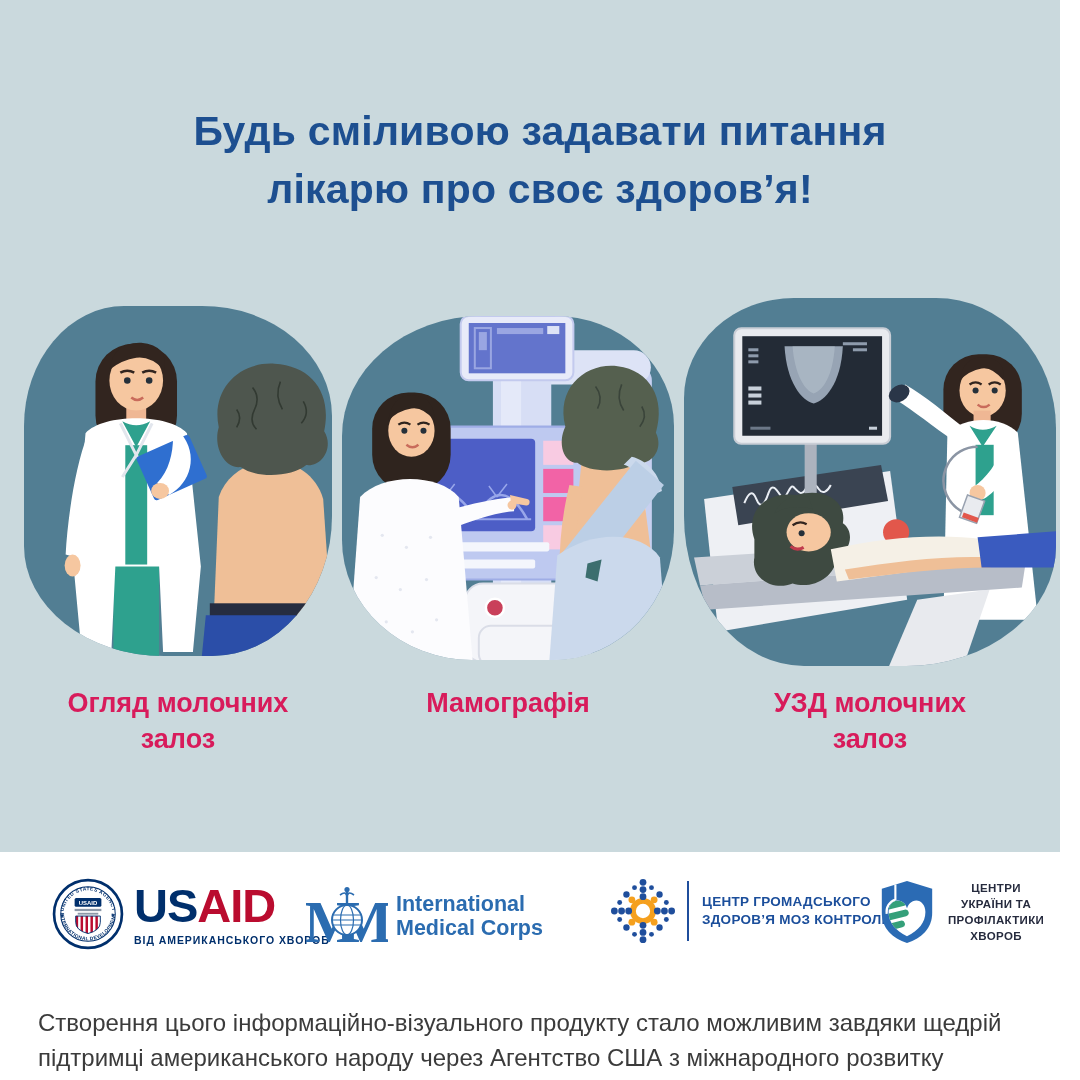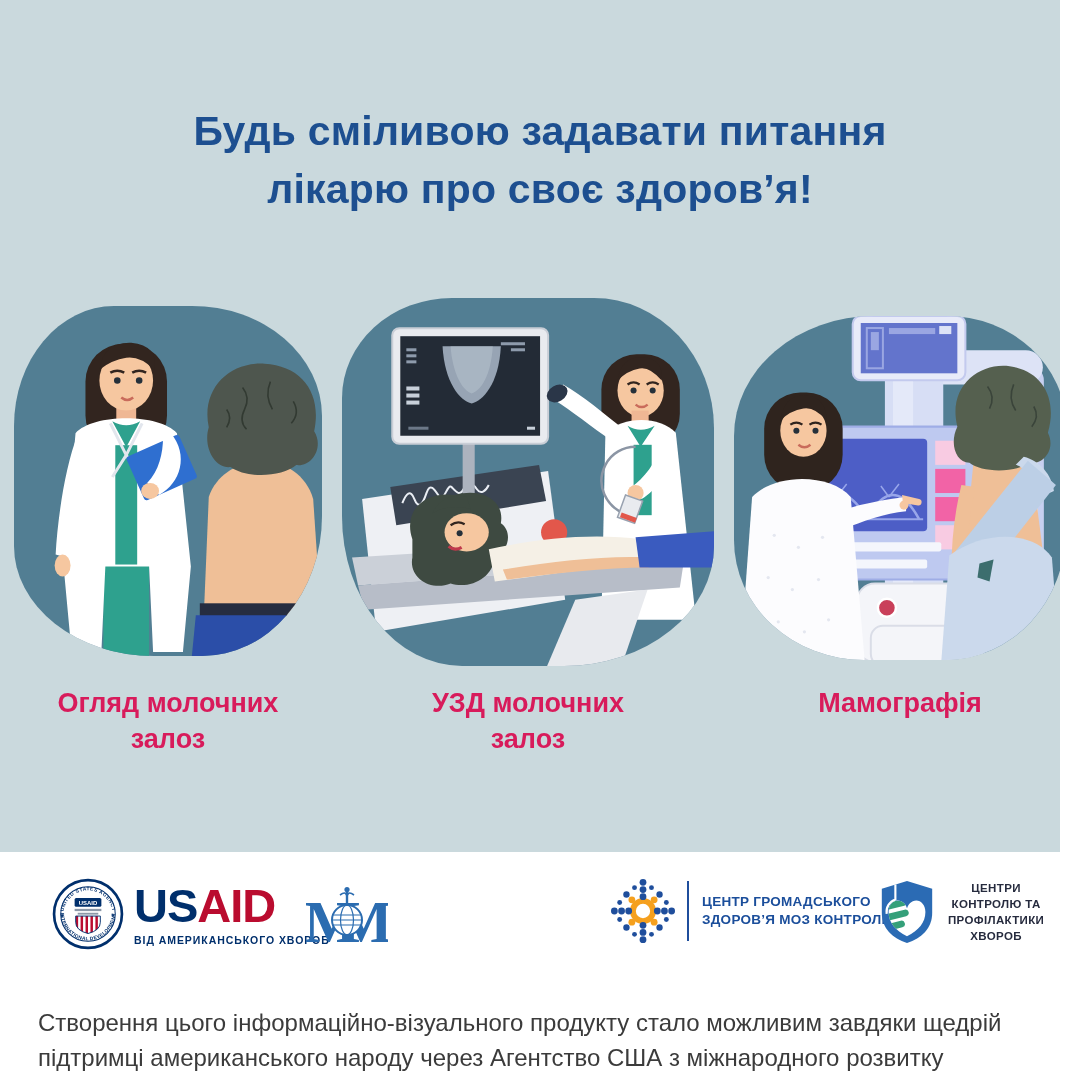--- a/index.html
+++ b/index.html
@@ -1,21 +1,21 @@
 <!DOCTYPE html>
 <html><head>
 <meta charset="utf-8">
 <style>
   html,body{margin:0;padding:0;background:#ffffff;}
   .poster{position:relative;width:1060px;height:1080px;overflow:hidden;
           font-family:"Liberation Sans","DejaVu Sans",sans-serif;background:#8b5cf6;}
   .top-section{position:absolute;top:0;left:0;width:1080px;height:852px;background:#CAD9DD;}
   .title{position:absolute;top:76px;left:0;width:1080px;text-align:center;
          color:#1D4F90;font-size:41px;font-weight:bold;line-height:1.4;letter-spacing:.2px;}
-  .panels{position:absolute;top:298px;left:0;width:1080px;display:flex;justify-content:center;gap:20px;}
+  .panels{position:absolute;top:298px;left:0;width:1080px;display:flex;justify-content:center;gap:10px;}
   .panel{position:relative;height:465px;}
   .panel.p1{width:308px;}
   .panel.p2{width:372px;}
   .panel.p3{width:332px;}
   .blob{position:absolute;left:0;background:#527E93;overflow:hidden;}
   .p1 .blob{top:8px;width:308px;height:350px;border-radius:100px 130px 120px 140px / 120px 110px 140px 110px;}
   .p2 .blob{top:0;width:372px;height:368px;border-radius:110px 120px 150px 120px / 100px 130px 120px 150px;}
   .p3 .blob{top:18px;width:332px;height:344px;border-radius:140px 120px 120px 130px / 120px 110px 130px 120px;}
   .blob svg{display:block;width:100%;height:100%;}
   .caption{position:absolute;top:388px;left:0;right:0;text-align:center;
@@ -89,96 +89,20 @@
               <path d="M230,82 q8,10 2,22 q-6,12 2,20" stroke="#323A32" stroke-width="1.6" fill="none"></path>
               <path d="M258,76 q-6,14 2,28" stroke="#323A32" stroke-width="1.6" fill="none"></path>
               <path d="M281,96 q7,12 -2,22" stroke="#323A32" stroke-width="1.6" fill="none"></path>
               <path d="M214,104 q6,8 0,18" stroke="#323A32" stroke-width="1.6" fill="none"></path>
             </g>
           </svg>
         </div>
         <figcaption class="caption"><span>Огляд молочних залоз</span></figcaption>
       </figure>
 
-      <figure class="panel p2" style="margin:0">
-        <div class="blob">
-          <svg viewBox="0 0 370 366" preserveAspectRatio="xMidYMid slice">
-
-            <g>
-              <path d="M20,200 L205,172 L222,300 L34,332 Z" fill="#EEF0F4"></path>
-              <path d="M48,188 L196,166 L203,202 L54,226 Z" fill="#3A4452"></path>
-              <path d="M60,204 c4,-10 8,-14 12,-4 c4,10 8,6 12,-6 c4,-12 9,-2 13,4 c4,6 8,-14 12,-10 c4,4 8,10 12,2 c4,-8 9,-6 13,0 c4,6 9,2 12,-4" stroke="#EAEEF4" stroke-width="2" fill="none"></path>
-              <circle cx="211" cy="233" r="13" fill="#E2574B"></circle>
-            </g>
-
-            <g>
-              <rect x="120" y="142" width="12" height="58" fill="#ACB3BE"></rect>
-              <rect x="50" y="30" width="155" height="115" rx="7" fill="#E9EBEF" stroke="#C9CED6" stroke-width="2"></rect>
-              <rect x="58" y="38" width="139" height="99" fill="#232B36"></rect>
-              <path d="M100,48 L158,48 C156,86 140,102 129,105 C117,102 102,84 100,48 Z" fill="#97A4B4"></path>
-              <path d="M108,48 L150,48 C148,78 138,92 129,95 C120,92 110,76 108,48 Z" fill="#B7C2CE" opacity="0.55"></path>
-              <rect x="64" y="50" width="10" height="3" fill="#8E9BAC"></rect>
-                <rect x="64" y="56" width="10" height="3" fill="#8E9BAC"></rect>
-                <rect x="64" y="62" width="10" height="3" fill="#8E9BAC"></rect>
-              <rect x="64" y="88" width="13" height="4" fill="#C8D0DA"></rect>
-                <rect x="64" y="95" width="13" height="4" fill="#C8D0DA"></rect>
-                <rect x="64" y="102" width="13" height="4" fill="#C8D0DA"></rect>
-              <rect x="158" y="44" width="24" height="3" fill="#8E9BAC"></rect>
-                <rect x="168" y="50" width="14" height="3" fill="#8E9BAC"></rect>
-              <rect x="66" y="128" width="20" height="3" fill="#6C7888"></rect>
-                <rect x="184" y="128" width="8" height="3" fill="#C8D0DA"></rect>
-            </g>
-
-            <g>
-              <rect x="258" y="56" width="78" height="94" rx="35" fill="#32251F"></rect>
-              <ellipse cx="297" cy="92" rx="23" ry="26" fill="#F6C7A0"></ellipse>
-              <path d="M274,82 Q278,58 298,59 Q320,60 318,82 Q306,68 296,70 Q284,72 274,82 Z" fill="#32251F"></path>
-              <path d="M284,86 q6,-4 12,0" stroke="#32251F" stroke-width="2.2" fill="none"></path>
-              <path d="M303,86 q6,-4 12,0" stroke="#32251F" stroke-width="2.2" fill="none"></path>
-              <circle cx="290" cy="92" r="3" fill="#25303A"></circle>
-                <circle cx="309" cy="92" r="3" fill="#25303A"></circle>
-              <path d="M292,106 q6,5 12,0" stroke="#C96B5B" stroke-width="2.4" fill="none"></path>
-              <rect x="288" y="112" width="17" height="16" fill="#EFB794"></rect>
-              <path d="M262,134 C280,117 316,117 332,134 L352,320 L258,320 Z" fill="#FFFFFF"></path>
-              <path d="M284,127 L297,148 L311,127 Q297,135 284,127 Z" fill="#2EA18E"></path>
-              <rect x="290" y="146" width="18" height="70" fill="#2EA18E"></rect>
-              <path d="M268,142 C248,128 228,112 212,102 L220,86 C238,96 262,116 282,132 Z" fill="#FFFFFF"></path>
-              <ellipse cx="214" cy="95" rx="11" ry="8" fill="#2A3648" transform="rotate(-30 214 95)"></ellipse>
-              <path d="M330,150 C324,174 312,192 298,200 L288,188 C300,180 312,164 318,146 Z" fill="#FFFFFF"></path>
-              <circle cx="292" cy="194" r="8" fill="#F6C7A0"></circle>
-            </g>
-
-            <g>
-              <path d="M232,300 L304,290 L278,366 L204,366 Z" fill="#E8EAEE"></path>
-              <path d="M10,258 L332,238 L340,262 L16,286 Z" fill="#CBD0D8"></path>
-              <path d="M16,286 L340,262 L336,288 L22,310 Z" fill="#B7BDC8"></path>
-            </g>
-
-            <g>
-              <path d="M70,240 C60,210 84,192 112,196 C140,188 162,202 158,224 C170,232 166,252 152,258 C150,278 128,290 108,284 C88,292 66,278 70,258 Z" fill="#3E4A41"></path>
-              <ellipse cx="124" cy="233" rx="22" ry="19" fill="#F6C7A0"></ellipse>
-              <path d="M108,226 q7,-5 14,-1" stroke="#32251F" stroke-width="2.2" fill="none"></path>
-              <circle cx="117" cy="234" r="3" fill="#25303A"></circle>
-              <path d="M106,247 q6,5 13,1" stroke="#C03A4C" stroke-width="3" fill="none"></path>
-              <path d="M90,214 C96,200 112,194 124,198 L128,210 C114,206 100,208 90,214 Z" fill="#3E4A41"></path>
-              <path d="M146,250 C200,238 252,234 298,240 L300,264 C250,268 198,276 152,282 Z" fill="#F5F0E6"></path>
-              <path d="M160,270 C212,262 260,256 304,258 L305,268 C260,268 212,274 164,280 Z" fill="#EFBF97"></path>
-              <path d="M292,238 L370,232 L370,268 L296,268 Z" fill="#3A5BBF"></path>
-            </g>
-
-            <g>
-              <path d="M284,216 C262,208 252,186 262,166 C268,154 280,148 292,148" stroke="#8B95A4" stroke-width="2.5" fill="none"></path>
-              <polygon points="282,196 299,202 291,224 274,218" fill="#E9EBEF" stroke="#99A2B0" stroke-width="1.5"></polygon>
-              <rect x="277" y="216" width="16" height="5" fill="#E2574B" transform="rotate(20 285 218)"></rect>
-            </g>
-          </svg>
-        </div>
-        <figcaption class="caption"><span>УЗД молочних залоз</span></figcaption>
-      </figure>
-
       <figure class="panel p3" style="margin:0">
         <div class="blob">
           <svg viewBox="0 0 330 346" preserveAspectRatio="xMidYMid slice">
 
             <g>
               <rect x="278" y="52" width="30" height="204" rx="14" fill="#C7D0F0"></rect>
               <rect x="284" y="58" width="18" height="192" rx="9" fill="#DDE3F6"></rect>
               <rect x="185" y="36" width="122" height="34" rx="17" fill="#DDE3F6"></rect>
               <rect x="150" y="50" width="58" height="262" rx="16" fill="#D7DEF5"></rect>
               <rect x="158" y="58" width="20" height="246" rx="10" fill="#E4E9F9"></rect>
@@ -255,20 +179,96 @@
               <path d="M278,70 q-6,14 2,26" stroke="#3A443A" stroke-width="1.6" fill="none"></path>
               <path d="M298,92 q6,10 -2,20" stroke="#3A443A" stroke-width="1.6" fill="none"></path>
               <path d="M288,142 C304,146 316,160 318,176 L300,184 C296,166 290,152 280,150 Z" fill="#CBD9EC"></path>
               <polygon points="292,146 320,170 248,262 220,236" fill="#BCCFE6"></polygon>
               <path d="M214,240 C250,214 298,216 316,242 L324,346 L206,346 Z" fill="#CBD9EC"></path>
               <polygon points="244,248 258,244 254,266 242,262" fill="#3C6E6E"></polygon>
             </g>
           </svg>
         </div>
         <figcaption class="caption"><span>Мамографія</span></figcaption>
+      </figure>
+
+      <figure class="panel p2" style="margin:0">
+        <div class="blob">
+          <svg viewBox="0 0 370 366" preserveAspectRatio="xMidYMid slice">
+
+            <g>
+              <path d="M20,200 L205,172 L222,300 L34,332 Z" fill="#EEF0F4"></path>
+              <path d="M48,188 L196,166 L203,202 L54,226 Z" fill="#3A4452"></path>
+              <path d="M60,204 c4,-10 8,-14 12,-4 c4,10 8,6 12,-6 c4,-12 9,-2 13,4 c4,6 8,-14 12,-10 c4,4 8,10 12,2 c4,-8 9,-6 13,0 c4,6 9,2 12,-4" stroke="#EAEEF4" stroke-width="2" fill="none"></path>
+              <circle cx="211" cy="233" r="13" fill="#E2574B"></circle>
+            </g>
+
+            <g>
+              <rect x="120" y="142" width="12" height="58" fill="#ACB3BE"></rect>
+              <rect x="50" y="30" width="155" height="115" rx="7" fill="#E9EBEF" stroke="#C9CED6" stroke-width="2"></rect>
+              <rect x="58" y="38" width="139" height="99" fill="#232B36"></rect>
+              <path d="M100,48 L158,48 C156,86 140,102 129,105 C117,102 102,84 100,48 Z" fill="#97A4B4"></path>
+              <path d="M108,48 L150,48 C148,78 138,92 129,95 C120,92 110,76 108,48 Z" fill="#B7C2CE" opacity="0.55"></path>
+              <rect x="64" y="50" width="10" height="3" fill="#8E9BAC"></rect>
+                <rect x="64" y="56" width="10" height="3" fill="#8E9BAC"></rect>
+                <rect x="64" y="62" width="10" height="3" fill="#8E9BAC"></rect>
+              <rect x="64" y="88" width="13" height="4" fill="#C8D0DA"></rect>
+                <rect x="64" y="95" width="13" height="4" fill="#C8D0DA"></rect>
+                <rect x="64" y="102" width="13" height="4" fill="#C8D0DA"></rect>
+              <rect x="158" y="44" width="24" height="3" fill="#8E9BAC"></rect>
+                <rect x="168" y="50" width="14" height="3" fill="#8E9BAC"></rect>
+              <rect x="66" y="128" width="20" height="3" fill="#6C7888"></rect>
+                <rect x="184" y="128" width="8" height="3" fill="#C8D0DA"></rect>
+            </g>
+
+            <g>
+              <rect x="258" y="56" width="78" height="94" rx="35" fill="#32251F"></rect>
+              <ellipse cx="297" cy="92" rx="23" ry="26" fill="#F6C7A0"></ellipse>
+              <path d="M274,82 Q278,58 298,59 Q320,60 318,82 Q306,68 296,70 Q284,72 274,82 Z" fill="#32251F"></path>
+              <path d="M284,86 q6,-4 12,0" stroke="#32251F" stroke-width="2.2" fill="none"></path>
+              <path d="M303,86 q6,-4 12,0" stroke="#32251F" stroke-width="2.2" fill="none"></path>
+              <circle cx="290" cy="92" r="3" fill="#25303A"></circle>
+                <circle cx="309" cy="92" r="3" fill="#25303A"></circle>
+              <path d="M292,106 q6,5 12,0" stroke="#C96B5B" stroke-width="2.4" fill="none"></path>
+              <rect x="288" y="112" width="17" height="16" fill="#EFB794"></rect>
+              <path d="M262,134 C280,117 316,117 332,134 L352,320 L258,320 Z" fill="#FFFFFF"></path>
+              <path d="M284,127 L297,148 L311,127 Q297,135 284,127 Z" fill="#2EA18E"></path>
+              <rect x="290" y="146" width="18" height="70" fill="#2EA18E"></rect>
+              <path d="M268,142 C248,128 228,112 212,102 L220,86 C238,96 262,116 282,132 Z" fill="#FFFFFF"></path>
+              <ellipse cx="214" cy="95" rx="11" ry="8" fill="#2A3648" transform="rotate(-30 214 95)"></ellipse>
+              <path d="M330,150 C324,174 312,192 298,200 L288,188 C300,180 312,164 318,146 Z" fill="#FFFFFF"></path>
+              <circle cx="292" cy="194" r="8" fill="#F6C7A0"></circle>
+            </g>
+
+            <g>
+              <path d="M232,300 L304,290 L278,366 L204,366 Z" fill="#E8EAEE"></path>
+              <path d="M10,258 L332,238 L340,262 L16,286 Z" fill="#CBD0D8"></path>
+              <path d="M16,286 L340,262 L336,288 L22,310 Z" fill="#B7BDC8"></path>
+            </g>
+
+            <g>
+              <path d="M70,240 C60,210 84,192 112,196 C140,188 162,202 158,224 C170,232 166,252 152,258 C150,278 128,290 108,284 C88,292 66,278 70,258 Z" fill="#3E4A41"></path>
+              <ellipse cx="124" cy="233" rx="22" ry="19" fill="#F6C7A0"></ellipse>
+              <path d="M108,226 q7,-5 14,-1" stroke="#32251F" stroke-width="2.2" fill="none"></path>
+              <circle cx="117" cy="234" r="3" fill="#25303A"></circle>
+              <path d="M106,247 q6,5 13,1" stroke="#C03A4C" stroke-width="3" fill="none"></path>
+              <path d="M90,214 C96,200 112,194 124,198 L128,210 C114,206 100,208 90,214 Z" fill="#3E4A41"></path>
+              <path d="M146,250 C200,238 252,234 298,240 L300,264 C250,268 198,276 152,282 Z" fill="#F5F0E6"></path>
+              <path d="M160,270 C212,262 260,256 304,258 L305,268 C260,268 212,274 164,280 Z" fill="#EFBF97"></path>
+              <path d="M292,238 L370,232 L370,268 L296,268 Z" fill="#3A5BBF"></path>
+            </g>
+
+            <g>
+              <path d="M284,216 C262,208 252,186 262,166 C268,154 280,148 292,148" stroke="#8B95A4" stroke-width="2.5" fill="none"></path>
+              <polygon points="282,196 299,202 291,224 274,218" fill="#E9EBEF" stroke="#99A2B0" stroke-width="1.5"></polygon>
+              <rect x="277" y="216" width="16" height="5" fill="#E2574B" transform="rotate(20 285 218)"></rect>
+            </g>
+          </svg>
+        </div>
+        <figcaption class="caption"><span>УЗД молочних залоз</span></figcaption>
       </figure>
     </div>
   </div>
 
   <div class="footer">
 
     <div class="logo logo-usaid">
       <svg width="72" height="72" viewBox="0 0 70 70">
         <circle cx="35" cy="35" r="33" fill="#FFFFFF" stroke="#002F6C" stroke-width="2.6"></circle>
         <circle cx="35" cy="35" r="26.5" fill="none" stroke="#002F6C" stroke-width="1"></circle>
@@ -308,20 +308,24 @@
         <text x="-2" y="58" font-size="60" font-weight="bold" font-family="Liberation Serif, DejaVu Serif, serif" fill="#2B6CB0">M</text>
         <text x="30" y="58" font-size="60" font-weight="bold" font-family="Liberation Serif, DejaVu Serif, serif" fill="#2B6CB0">M</text>
         <circle cx="41" cy="36" r="15" fill="#FFFFFF" stroke="#2B6CB0" stroke-width="2"></circle>
         <ellipse cx="41" cy="36" rx="6.5" ry="15" fill="none" stroke="#2B6CB0" stroke-width="1.2"></ellipse>
         <path d="M27,31 h28 M26,36 h30 M27,41 h28" stroke="#2B6CB0" stroke-width="1.2" fill="none"></path>
         <line x1="41" y1="4" x2="41" y2="22" stroke="#2B6CB0" stroke-width="2.4"></line>
         <circle cx="41" cy="5.5" r="2.6" fill="#2B6CB0"></circle>
         <path d="M34,11 q7,-5 7,3 M48,11 q-7,-5 -7,3" stroke="#2B6CB0" stroke-width="1.6" fill="none"></path>
         <line x1="41" y1="50" x2="41" y2="58" stroke="#2B6CB0" stroke-width="2.4"></line>
       </svg>
+      <div class="imc-text">
+        <div>International</div>
+        <div>Medical Corps</div>
+      </div>
     </div>
 
     <div class="logo logo-phc">
       <svg width="70" height="70" viewBox="0 0 66 66">
         <circle cx="33" cy="33" r="9.5" fill="none" stroke="#F5A01E" stroke-width="5.5"></circle>
         <g fill="#1F4E9C">
           <circle cx="33" cy="6" r="3.2"></circle>
             <circle cx="33" cy="12.8" r="3.2"></circle>
             <circle cx="33" cy="19.5" r="3.2"></circle>
           <circle cx="33" cy="60" r="3.2"></circle>
@@ -371,21 +375,21 @@
         <path d="M32,60 C20,54 13,46 13,35 C13,26 20,21 26,24 C29,25.5 31,28 32,31 C33,28 35,25.5 38,24 C44,21 51,26 51,35 C51,46 44,54 32,60 Z" fill="#FFFFFF"></path>
         <g clip-path="url(#cdcHeart)">
           <rect x="6" y="24" width="26" height="7" rx="3.5" fill="#35A07A" transform="rotate(-14 19 27)"></rect>
           <rect x="6" y="35" width="28" height="7" rx="3.5" fill="#35A07A" transform="rotate(-14 20 38)"></rect>
           <rect x="6" y="46" width="24" height="7" rx="3.5" fill="#35A07A" transform="rotate(-14 18 49)"></rect>
         </g>
         <path d="M20,6.5 L20,22 C14,24 10,30 11,37" fill="none" stroke="#FFFFFF" stroke-width="2.2"></path>
       </svg>
       <div class="cdc-text">
         <div>ЦЕНТРИ</div>
-        <div>КОНТРОЛЮ ТА</div>
+        <div>УКРАЇНИ ТА</div>
         <div>ПРОФІЛАКТИКИ</div>
         <div>ХВОРОБ</div>
       </div>
     </div>
 
     <p class="disclaimer">Створення цього інформаційно-візуального продукту стало можливим завдяки щедрій підтримці американського народу через Агентство США з міжнародного розвитку (USAID). Відповідальність за вміст несе Центр громадського здоров’я МОЗ України і не обов’язково відображає погляди USAID чи уряду Сполучених Штатів.</p>
   </div>
 </div>
 
 </body></html>

